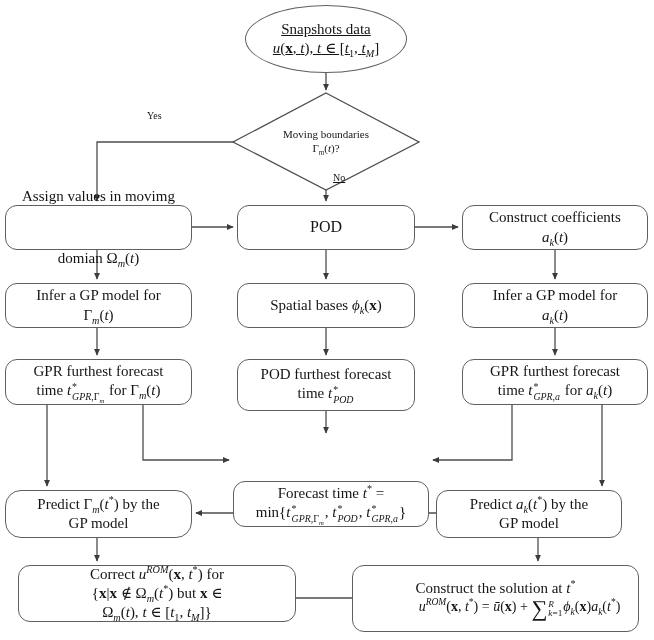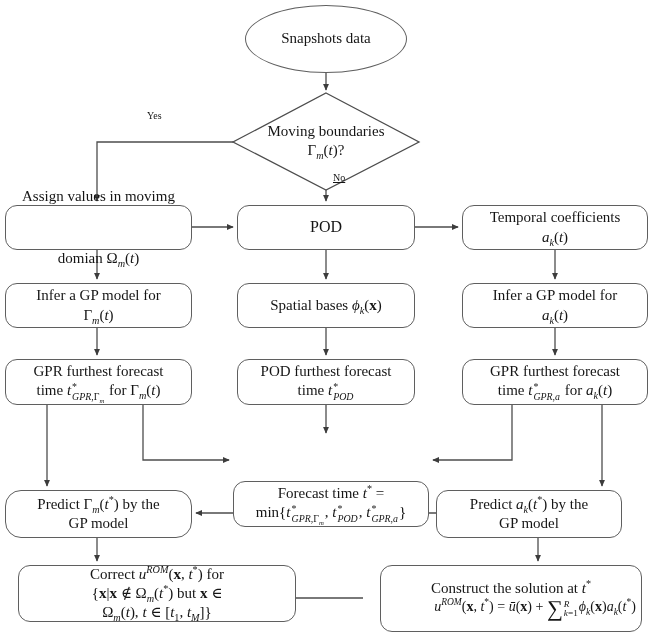--- a/index.html
+++ b/index.html
@@ -8,24 +8,24 @@
     width:654px;height:640px;position:relative;overflow:hidden;
     font-family:"Liberation Serif","DejaVu Serif",serif;color:#151515;
   }
   .canvas{position:absolute;left:0;top:0;width:654px;height:640px;background:#fff;}
   svg.layer{position:absolute;left:0;top:0;width:654px;height:640px;}
   .node{
     position:absolute;border:1.4px solid #5f5f5f;border-radius:12px;background:#fff;
     display:flex;flex-direction:column;justify-content:center;align-items:center;
     text-align:center;font-size:15px;line-height:1.28;padding:2px 4px;
   }
-  .ellipse{border-radius:50%;}
+  .ellipse{border-radius:50%;text-decoration:underline;}
   .overlay{
     position:absolute;border:none;background:transparent;display:flex;flex-direction:column;
-    justify-content:center;align-items:center;text-align:center;font-size:15px;line-height:1.28;
+    justify-content:center;align-items:center;text-align:center;font-size:11px;line-height:1.28;
   }
   .lbl{position:absolute;font-size:10px;background:transparent;}
   sup,sub{font-size:68%;line-height:0;}
   .supsub{display:inline-block;vertical-align:-0.55em;line-height:1.02;text-align:left;font-size:66%;margin-left:1px;margin-right:1px;}
   .supsub .t,.supsub .b{display:block;}
   .bigsum{font-size:160%;line-height:0.8;vertical-align:-0.22em;}
   .fs14{font-size:14px;margin-left:48px;}
 </style>
 </head>
 <body>
@@ -59,41 +59,42 @@
       <path d="M289,483 L289,513 L196,513" marker-end="url(#arw)"></path>
       <path d="M368,483 L368,513 L458,513" marker-end="url(#arw)"></path>
       <path d="M97,538 L97,561" marker-end="url(#arw)"></path>
       <path d="M538,538 L538,561" marker-end="url(#arw)"></path>
       <path d="M363,598 L287,598" marker-end="url(#arw)"></path>
     </g>
   </svg>
 
   <div class="node ellipse" style="left:245px;top:5px;width:162px;height:68px;">
     <div>Snapshots data</div>
+    <div><i>u</i>(<b>x</b>, <i>t</i>), <i>t</i> ∈ [<i>t</i><sub>1</sub>, <i>t</i><sub><i>M</i></sub>]</div>
   </div>
 
   <div class="overlay" style="left:240px;top:110px;width:172px;height:62px;">
     <div>Moving boundaries</div>
     <div>Γ<sub><i>m</i></sub>(<i>t</i>)?</div>
   </div>
 
   <div class="lbl" style="left:147px;top:110px;">Yes</div>
   <div class="lbl" style="left:333px;top:172px;text-decoration:underline;">No</div>
 
   <div class="node" style="left:5px;top:205px;width:187px;height:45px;gap:43px;">
     <div>Assign values in movimg</div>
     <div>domian Ω<sub><i>m</i></sub>(<i>t</i>)</div>
   </div>
 
   <div class="node" style="left:237px;top:205px;width:178px;height:45px;font-size:16px;">
     <div>POD</div>
   </div>
 
   <div class="node" style="left:462px;top:205px;width:186px;height:45px;">
-    <div>Temporal coefficients</div>
+    <div>Construct coefficients</div>
     <div><i>a</i><sub><i>k</i></sub>(<i>t</i>)</div>
   </div>
 
   <div class="node" style="left:5px;top:283px;width:187px;height:45px;">
     <div>Infer a GP model for</div>
     <div>Γ<sub><i>m</i></sub>(<i>t</i>)</div>
   </div>
 
   <div class="node" style="left:237px;top:283px;width:178px;height:45px;align-items:center;">
     <div>Spatial bases <i>ϕ</i><sub><i>k</i></sub>(<b>x</b>)</div>
@@ -102,21 +103,21 @@
   <div class="node" style="left:462px;top:283px;width:186px;height:45px;">
     <div>Infer a GP model for</div>
     <div><i>a</i><sub><i>k</i></sub>(<i>t</i>)</div>
   </div>
 
   <div class="node" style="left:5px;top:359px;width:187px;height:46px;">
     <div>GPR furthest forecast</div>
     <div>time <i>t</i><span class="supsub"><span class="t">*</span><span class="b"><i>GPR</i>,Γ<sub><i>m</i></sub></span></span> for Γ<sub><i>m</i></sub>(<i>t</i>)</div>
   </div>
 
-  <div class="node" style="left:237px;top:359px;width:178px;height:46px;">
+  <div class="node" style="left:237px;top:359px;width:178px;height:52px;">
     <div>POD furthest forecast</div>
     <div>time <i>t</i><span class="supsub"><span class="t">*</span><span class="b"><i>POD</i></span></span></div>
   </div>
 
   <div class="node" style="left:462px;top:359px;width:186px;height:46px;">
     <div>GPR furthest forecast</div>
     <div>time <i>t</i><span class="supsub"><span class="t">*</span><span class="b"><i>GPR</i>,<i>a</i></span></span> for <i>a</i><sub><i>k</i></sub>(<i>t</i>)</div>
   </div>
 
   <div class="node" style="left:233px;top:437px;width:196px;height:46px;margin-top:44px;">
@@ -133,18 +134,18 @@
     <div>Predict <i>a</i><sub><i>k</i></sub>(<i>t</i><sup>*</sup>) by the</div>
     <div>GP model</div>
   </div>
 
   <div class="node" style="left:18px;top:565px;width:278px;height:57px;">
     <div>Correct <i>u</i><sup><i>ROM</i></sup>(<b>x</b>, <i>t</i><sup>*</sup>) for</div>
     <div>{<b>x</b>|<b>x</b> ∉ Ω<sub><i>m</i></sub>(<i>t</i><sup>*</sup>) but <b>x</b> ∈</div>
     <div>Ω<sub><i>m</i></sub>(<i>t</i>), <i>t</i> ∈ [<i>t</i><sub>1</sub>, <i>t</i><sub><i>M</i></sub>]}</div>
   </div>
 
-  <div class="node" style="left:380px;top:565px;width:262px;height:67px;">
+  <div class="node" style="left:352px;top:565px;width:287px;height:67px;">
     <div>Construct the solution at <i>t</i><sup>*</sup></div>
     <div class="fs14"><i>u</i><sup><i>ROM</i></sup>(<b>x</b>, <i>t</i><sup>*</sup>) = <i>ū</i>(<b>x</b>) + <span class="bigsum">∑</span><span class="supsub"><span class="t"><i>R</i></span><span class="b"><i>k</i>=1</span></span><i>ϕ</i><sub><i>k</i></sub>(<b>x</b>)<i>a</i><sub><i>k</i></sub>(<i>t</i><sup>*</sup>)</div>
   </div>
 
 </div>
 
 </body></html>

